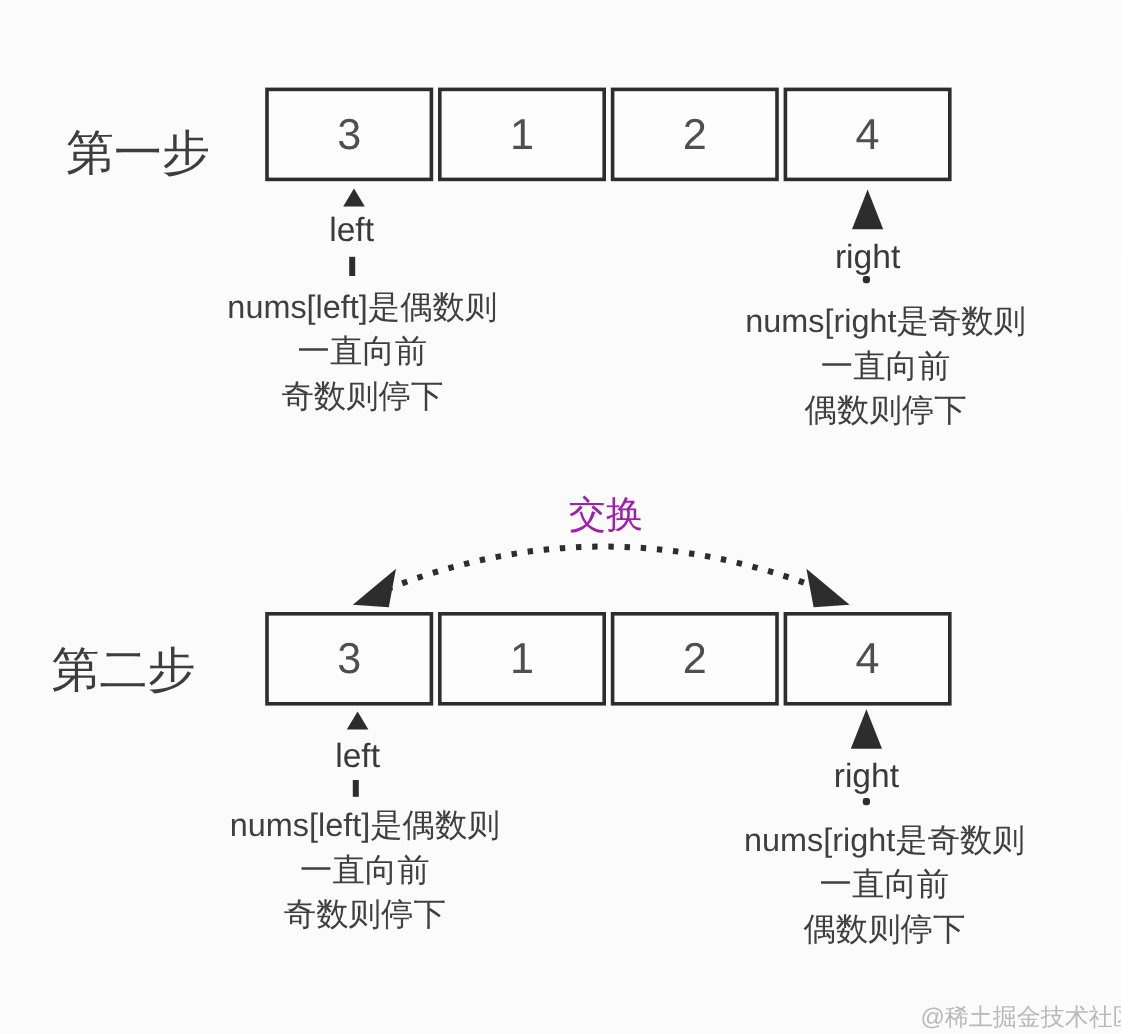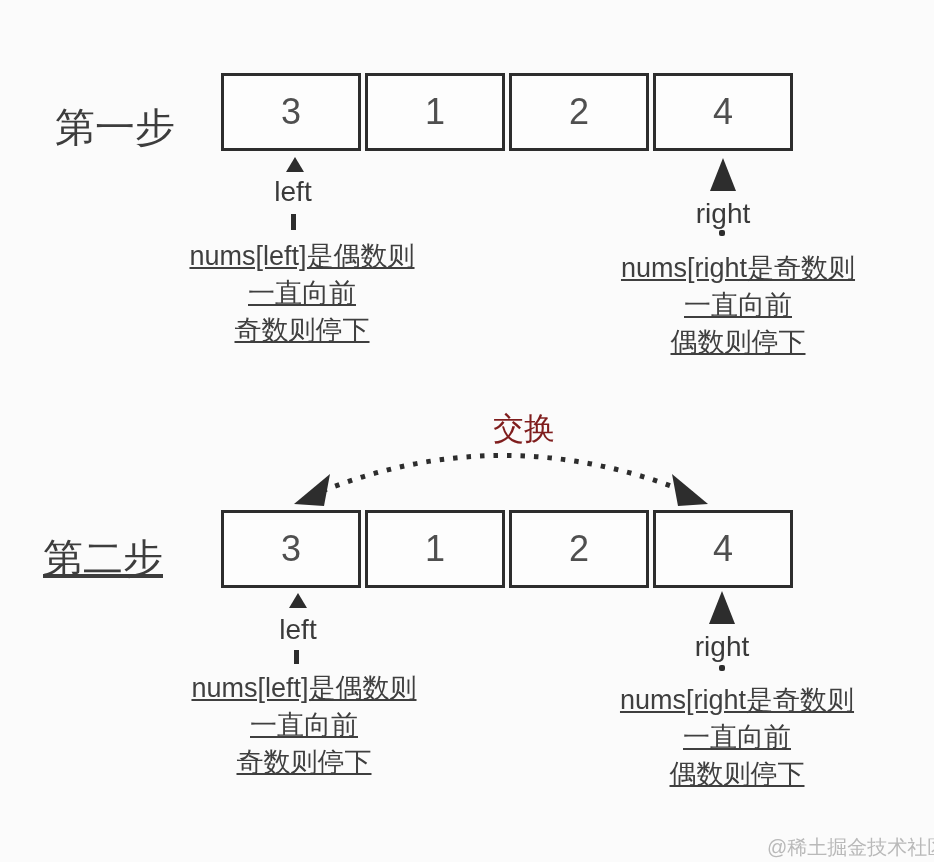--- a/index.html
+++ b/index.html
@@ -30,22 +30,22 @@
   }
   .tri-big {
     width: 0; height: 0;
     border-left: 13px solid transparent;
     border-right: 13px solid transparent;
     border-bottom: 33px solid #2d2d2d;
   }
   .ptr-label { font-size: 28px; color: #3a3a3a; width: 90px; text-align: center; }
   .dash { width: 5px; height: 16px; background: #2d2d2d; }
   .dot { width: 6px; height: 6px; background: #2d2d2d; border-radius: 2px; }
-  .note { font-size: 27px; line-height: 37px; text-align: center; width: 320px; color: #3f3f3f; white-space: nowrap; text-decoration: underline; }
-  .swap-label { font-size: 31px; color: #7f1d1d; width: 100px; text-align: center; }
+  .note { font-size: 27px; line-height: 37px; text-align: center; width: 320px; color: #3f3f3f; white-space: nowrap; }
+  .swap-label { font-size: 31px; color: #a21caf; width: 100px; }
   .watermark { font-size: 20px; color: #b9b9b9; white-space: nowrap; }
 </style>
 </head>
 <body>
 
 <div class="canvas">
 
   <div class="abs step-label" style="left:55px; top:100px;">第一步</div>
 
   <div class="abs array" style="left:221px; top:73px;">
@@ -74,21 +74,21 @@
   </div>
 
   <div class="abs swap-label" style="left:474px; top:408px;">交换</div>
 
   <svg class="abs" style="left:280px; top:438px;" width="440" height="78" viewBox="0 0 440 78">
     <path d="M 30 58 Q 220 -22 412 56" fill="none" stroke="#2d2d2d" stroke-width="5" stroke-dasharray="4.5 9"></path>
     <polygon points="14,66 50,36 44,68" fill="#2d2d2d"></polygon>
     <polygon points="428,66 392,36 398,68" fill="#2d2d2d"></polygon>
   </svg>
 
-  <div class="abs step-label" style="left:43px; top:531px;text-decoration:underline;">第二步</div>
+  <div class="abs step-label" style="left:43px; top:531px;">第二步</div>
 
   <div class="abs array" style="left:221px; top:510px;">
     <div class="cell">3</div>
     <div class="cell">1</div>
     <div class="cell">2</div>
     <div class="cell">4</div>
   </div>
 
   <div class="abs tri-small" style="left:289px; top:593px;"></div>
   <div class="abs ptr-label" style="left:253px; top:614px;">left</div>

